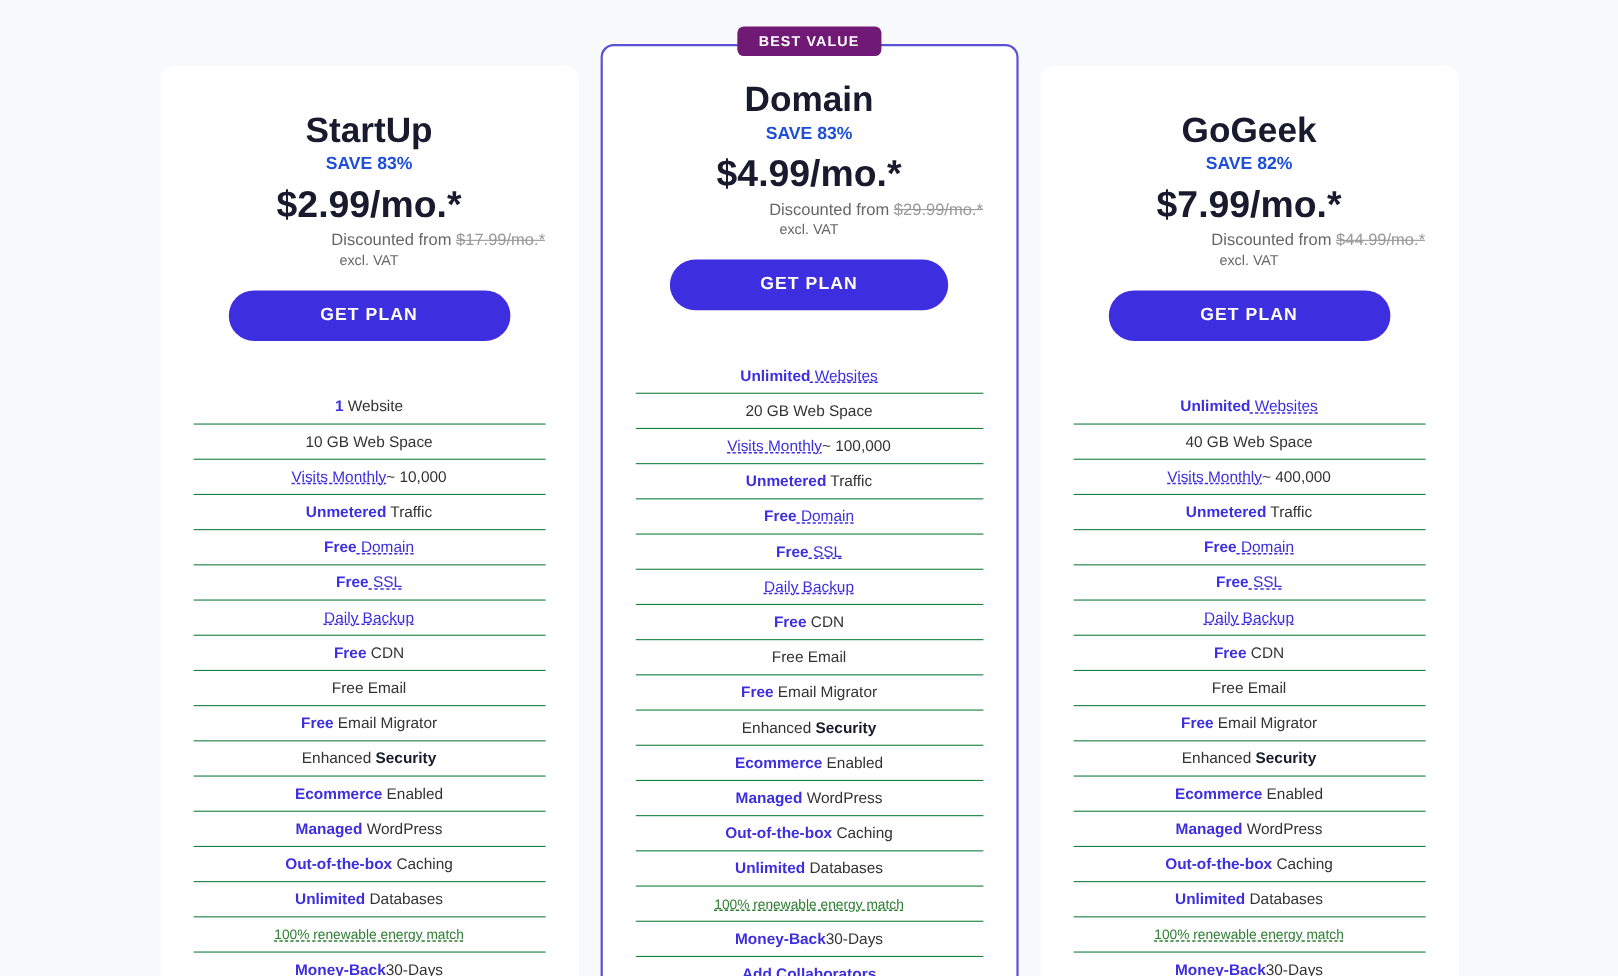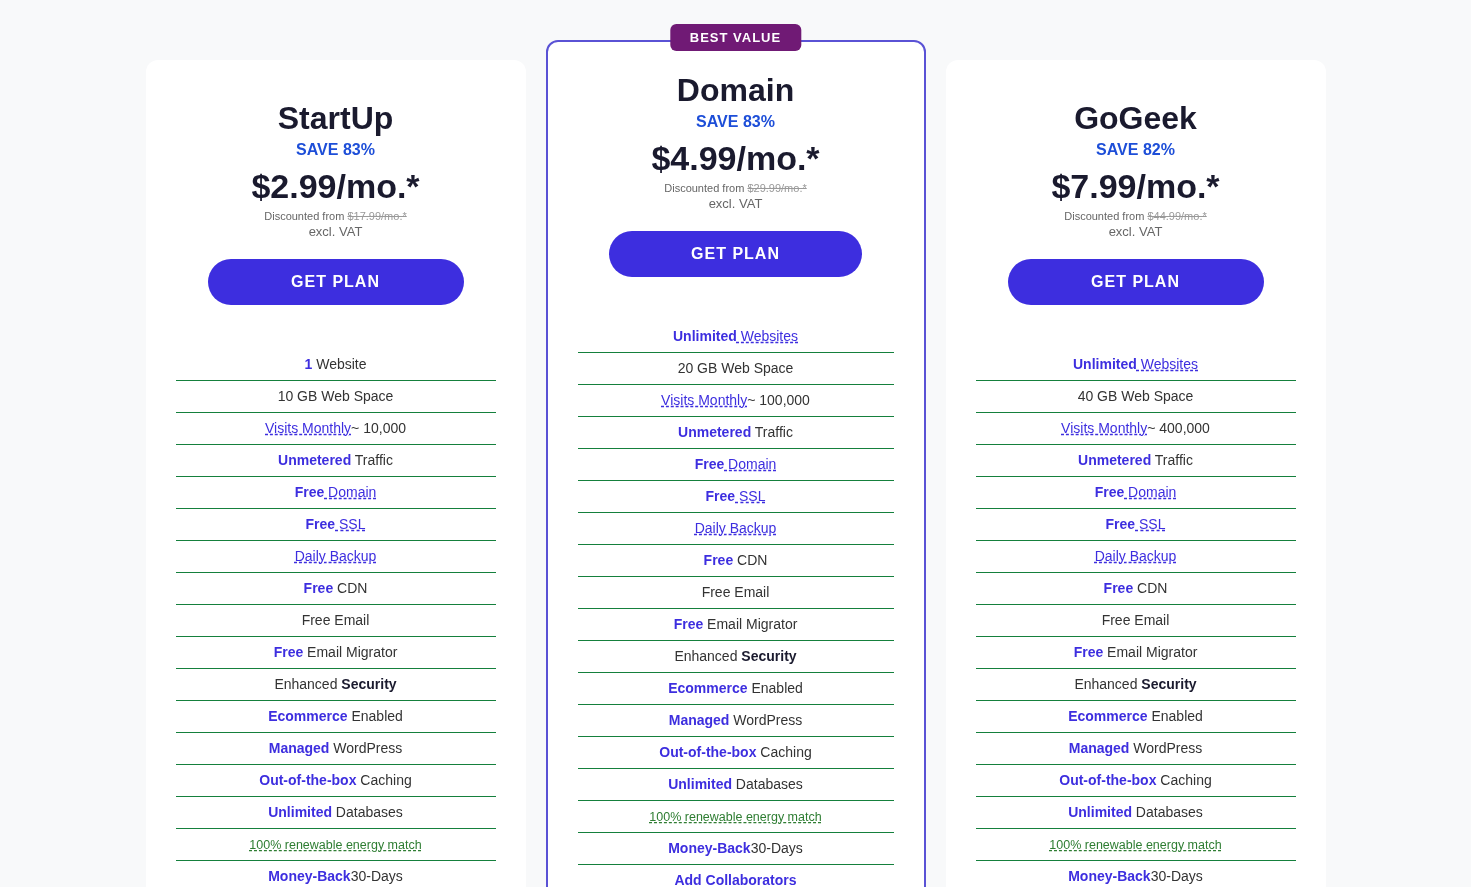--- a/index.html
+++ b/index.html
@@ -62,23 +62,24 @@
       font-size: 16px;
       margin-bottom: 8px;
     }
     .price {
       font-size: 34px;
       font-weight: 800;
       color: #1a1a2e;
       margin-bottom: 4px;
     }
     .original-price {
-      font-size: 11px;
+      font-size: 15px;
       color: #666;
       margin-bottom: 2px;
+      text-align: right;
     }
     .original-price s {
       color: #999;
     }
     .excl-vat {
       font-size: 13px;
       color: #666;
       margin-bottom: 20px;
     }
     .get-plan-btn {

